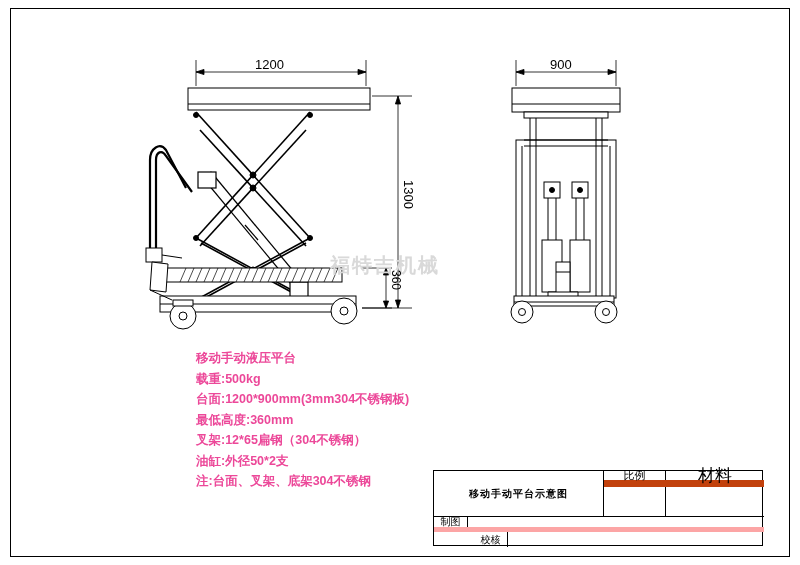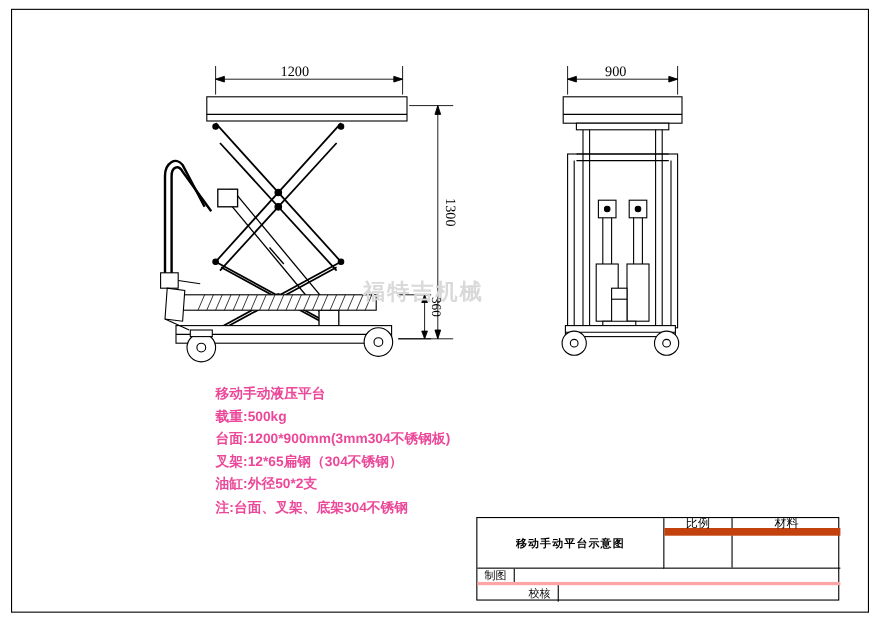--- a/index.html
+++ b/index.html
@@ -1,33 +1,33 @@
 <!DOCTYPE html>
 <html><head>
 <meta charset="utf-8">
 <style>
   html,body{margin:0;padding:0;}
   body{width:800px;height:565px;background:#ffffff;font-family:"Liberation Sans",sans-serif;overflow:hidden;}
   #sheet{position:relative;width:800px;height:565px;}
   .frame{position:absolute;left:10px;top:8px;width:780px;height:549px;border:1px solid #000;box-sizing:border-box;}
   svg.draw{position:absolute;left:0;top:0;width:800px;height:565px;}
-  .dim-txt{position:absolute;font-family:Liberation Serif, serif;font-size:13px;color:#000;}
+  .dim-txt{position:absolute;font-family:Liberation Sans, sans-serif;font-size:13px;color:#000;}
   .vert{writing-mode:vertical-rl;text-orientation:mixed;}
   .specs{position:absolute;left:196px;top:348px;font-size:12.5px;line-height:20.5px;color:#ec4899;font-weight:bold;font-family:"Liberation Sans",sans-serif;white-space:nowrap;}
   .specs div{letter-spacing:0px;}
   .titleblock{position:absolute;left:433px;top:470px;width:330px;height:76px;border:1px solid #000;box-sizing:border-box;}
   .tb-main{position:absolute;left:0;top:0;width:170px;height:46px;border-right:1px solid #000;border-bottom:1px solid #000;box-sizing:border-box;display:flex;align-items:center;justify-content:center;}
   .tb-main span{font-size:10px;font-weight:bold;letter-spacing:1px;}
   .tb-r1{position:absolute;left:170px;top:0;width:160px;height:16px;box-sizing:border-box;border-bottom:7px solid #c2410c;display:flex;}
   .tb-r1 .c1{width:62px;border-right:1px solid #000;box-sizing:border-box;font-size:11px;display:flex;align-items:center;justify-content:center;}
-  .tb-r1 .c2{width:98px;box-sizing:border-box;font-size:11px;display:flex;align-items:center;justify-content:center;}
+  .tb-r1 .c2{width:98px;box-sizing:border-box;font-size:17px;display:flex;align-items:center;justify-content:center;}
   .tb-r2{position:absolute;left:170px;top:16px;width:160px;height:30px;box-sizing:border-box;border-bottom:1px solid #000;display:flex;}
   .tb-r2 .c1{width:62px;border-right:1px solid #000;box-sizing:border-box;}
   .tb-r2 .c2{width:98px;box-sizing:border-box;}
-  .tb-b1{position:absolute;left:0;top:46px;width:330px;height:15px;box-sizing:border-box;border-bottom:3px solid #fca5a5;display:flex;}
+  .tb-b1{position:absolute;left:0;top:46px;width:330px;height:15px;box-sizing:border-box;border-bottom:5px solid #fca5a5;display:flex;}
   .tb-b2{position:absolute;left:0;top:61px;width:330px;height:15px;box-sizing:border-box;display:flex;margin-left:40px;}
   .tb-b1 .lab,.tb-b2 .lab{width:34px;border-right:1px solid #000;box-sizing:border-box;font-size:10px;display:flex;align-items:center;justify-content:center;}
   .tb-b1 .val,.tb-b2 .val{flex:1;box-sizing:border-box;}
   .watermark{position:absolute;left:330px;top:252px;font-size:20px;color:#d9d9d9;font-weight:bold;letter-spacing:2px;font-family:"Liberation Sans",sans-serif;pointer-events:none;}
 </style>
 </head>
 <body>
 
 <div id="sheet">
 
@@ -208,20 +208,21 @@
 
   <div class="dim-txt" style="left:255px;top:57px;">1200</div>
   <div class="dim-txt vert" style="left:401px;top:180px;">1300</div>
   <div class="dim-txt vert" style="left:389px;top:270px;font-size:12px;">360</div>
   <div class="dim-txt" style="left:550px;top:57px;">900</div>
 
   <div class="specs">
     <div>移动手动液压平台</div>
     <div>载重:500kg</div>
     <div>台面:1200*900mm(3mm304不锈钢板)</div>
+    <div>最低高度:360mm</div>
     <div>叉架:12*65扁钢（304不锈钢）</div>
     <div>油缸:外径50*2支</div>
     <div>注:台面、叉架、底架304不锈钢</div>
   </div>
 
   <div class="titleblock">
     <div class="tb-main">
       <span>移动手动平台示意图</span>
     </div>
     <div class="tb-r1">

